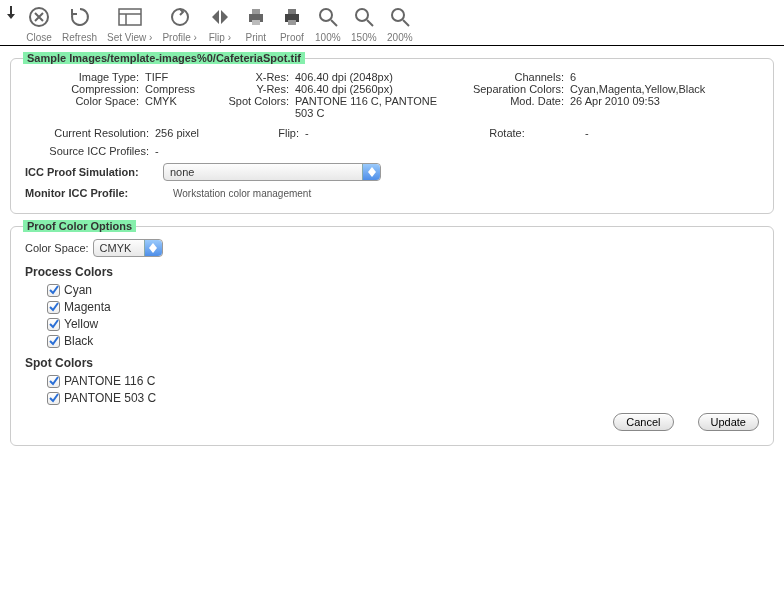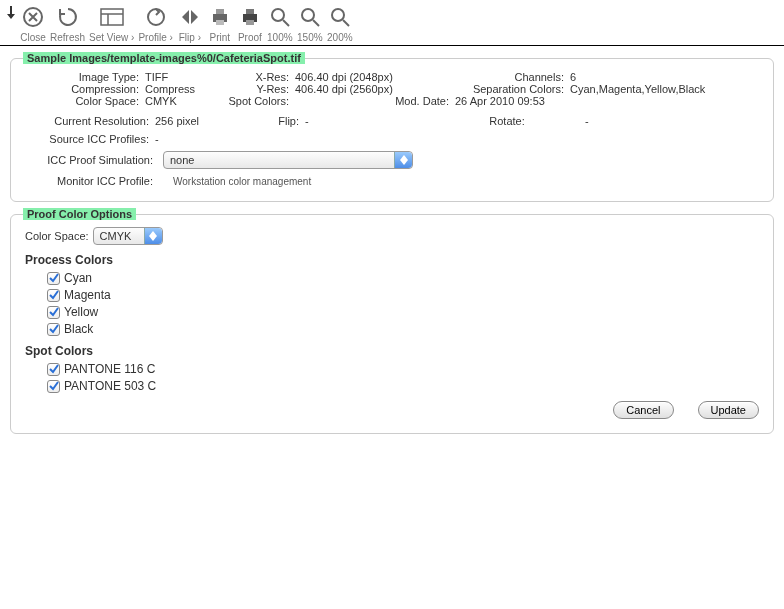--- a/index.html
+++ b/index.html
@@ -1,30 +1,30 @@
 <!DOCTYPE html>
 <html><head>
 <meta charset="utf-8">
 <style>
 * { box-sizing: border-box; margin: 0; padding: 0; }
 body { font-family: "Lucida Grande", Arial, sans-serif; font-size: 11px; color: #333; background: #fff; width: 784px; height: 609px; }
-.toolbar { display: flex; align-items: flex-start; padding: 4px 8px 2px 4px; border-bottom: 1px solid #000; }
+.toolbar { display: flex; align-items: flex-start; gap: 6px; padding: 4px 8px 2px 4px; border-bottom: 1px solid #000; }
 .toolbar .tool-btn { display: flex; flex-direction: column; align-items: center; gap: 2px; cursor: pointer; padding: 0 2px; }
 .toolbar .tool-btn .icon { width: 26px; height: 26px; display: flex; align-items: center; justify-content: center; color: #5a5a5a; }
 .toolbar .tool-btn .lbl { font-size: 10px; color: #777; white-space: nowrap; }
 .dl-arrow { width: 14px; height: 30px; display: flex; align-items: flex-start; justify-content: center; padding-top: 2px; }
 
 .panel { margin: 12px 10px 0 10px; border: 1px solid #ccc; border-radius: 6px; padding: 12px 14px 14px 14px; position: relative; }
 .panel-title { position: absolute; top: -7px; left: 12px; background: #86efac; padding: 0 4px; font-weight: bold; font-size: 11px; }
 
 .info-grid { display: grid; grid-template-columns: 120px 80px 70px 160px 115px 180px; row-gap: 0; align-items: start; font-size: 11px; }
 .info-grid .lbl { text-align: right; padding-right: 6px; color: #333; }
 .info-grid .val { color: #333; }
 .info-row { display: flex; align-items: center; margin-top: 6px; gap: 4px; }
-.info-row .lbl { width: 134px; text-align: right; padding-right: 6px; }
+.info-row .lbl { width: 134px; padding-right: 6px; font-weight: bold; }
 
 .aqua-select { border: 1px solid #9a9a9a; border-radius: 4px; background: linear-gradient(#fdfdfd,#e8e8e8); height: 18px; display: inline-flex; align-items: center; padding: 0 20px 0 6px; font-size: 11px; position: relative; min-width: 60px; }
 .aqua-select .arrows { position: absolute; right: 0; top: 0; bottom: 0; width: 18px; background: linear-gradient(#9acafc,#4e8ee8); border-left: 1px solid #8aa; border-top-right-radius: 4px; border-bottom-right-radius: 4px; display: flex; flex-direction: column; align-items: center; justify-content: center; pointer-events: none; }
 .aqua-select .arrows svg { width: 8px; height: 5px; }
 
 .section-h { font-weight: bold; font-size: 12px; margin: 8px 0 4px 0; }
 .chk-row { display: flex; align-items: center; gap: 4px; margin: 3px 0; font-size: 12px; padding-left: 22px; }
 .chk { width: 13px; height: 13px; border: 1px solid #888; border-radius: 3px; background: linear-gradient(#fff,#eee); display: flex; align-items: center; justify-content: center; }
 .chk svg { width: 10px; height: 10px; }
 
@@ -150,20 +150,21 @@
     <div class="lbl">Compression:</div>
     <div class="val">Compress</div>
     <div class="lbl">Y-Res:</div>
     <div class="val">406.40 dpi (2560px)</div>
     <div class="lbl">Separation Colors:</div>
     <div class="val">Cyan,Magenta,Yellow,Black</div>
 
     <div class="lbl">Color Space:</div>
     <div class="val">CMYK</div>
     <div class="lbl">Spot Colors:</div>
+    <div class="val">PANTONE 116 C, PANTONE 503 C</div>
     <div class="lbl">Mod. Date:</div>
     <div class="val">26 Apr 2010 09:53</div>
   </div>
 
   <div style="display:grid;grid-template-columns:130px 90px 60px 130px 150px 80px;row-gap:6px;margin-top:8px;align-items:start">
     <div class="lbl" style="text-align:right;padding-right:6px">Current Resolution:</div>
     <div class="val">256 pixel</div>
     <div class="lbl" style="text-align:right;padding-right:6px">Flip:</div>
     <div class="val">-</div>
     <div class="lbl" style="text-align:center;padding-right:6px">Rotate:</div>
@@ -172,21 +173,21 @@
     <div class="lbl" style="text-align:right;padding-right:6px">Source ICC Profiles:</div>
     <div class="val">-</div>
     <div></div>
       <div></div>
       <div></div>
       <div></div>
   </div>
 
   <div class="info-row">
     <div class="lbl">ICC Proof Simulation:</div>
-    <div class="aqua-select" style="width:250px">
+    <div class="aqua-select" style="width:218px">
       <span>none</span>
       <span class="arrows">
           <svg viewBox="0 0 8 5">
             <path d="M0 5l4-5 4 5z" fill="#fff"></path>
           </svg>
           <svg viewBox="0 0 8 5">
             <path d="M0 0l4 5 4-5z" fill="#fff"></path>
           </svg>
         </span>
     </div>

